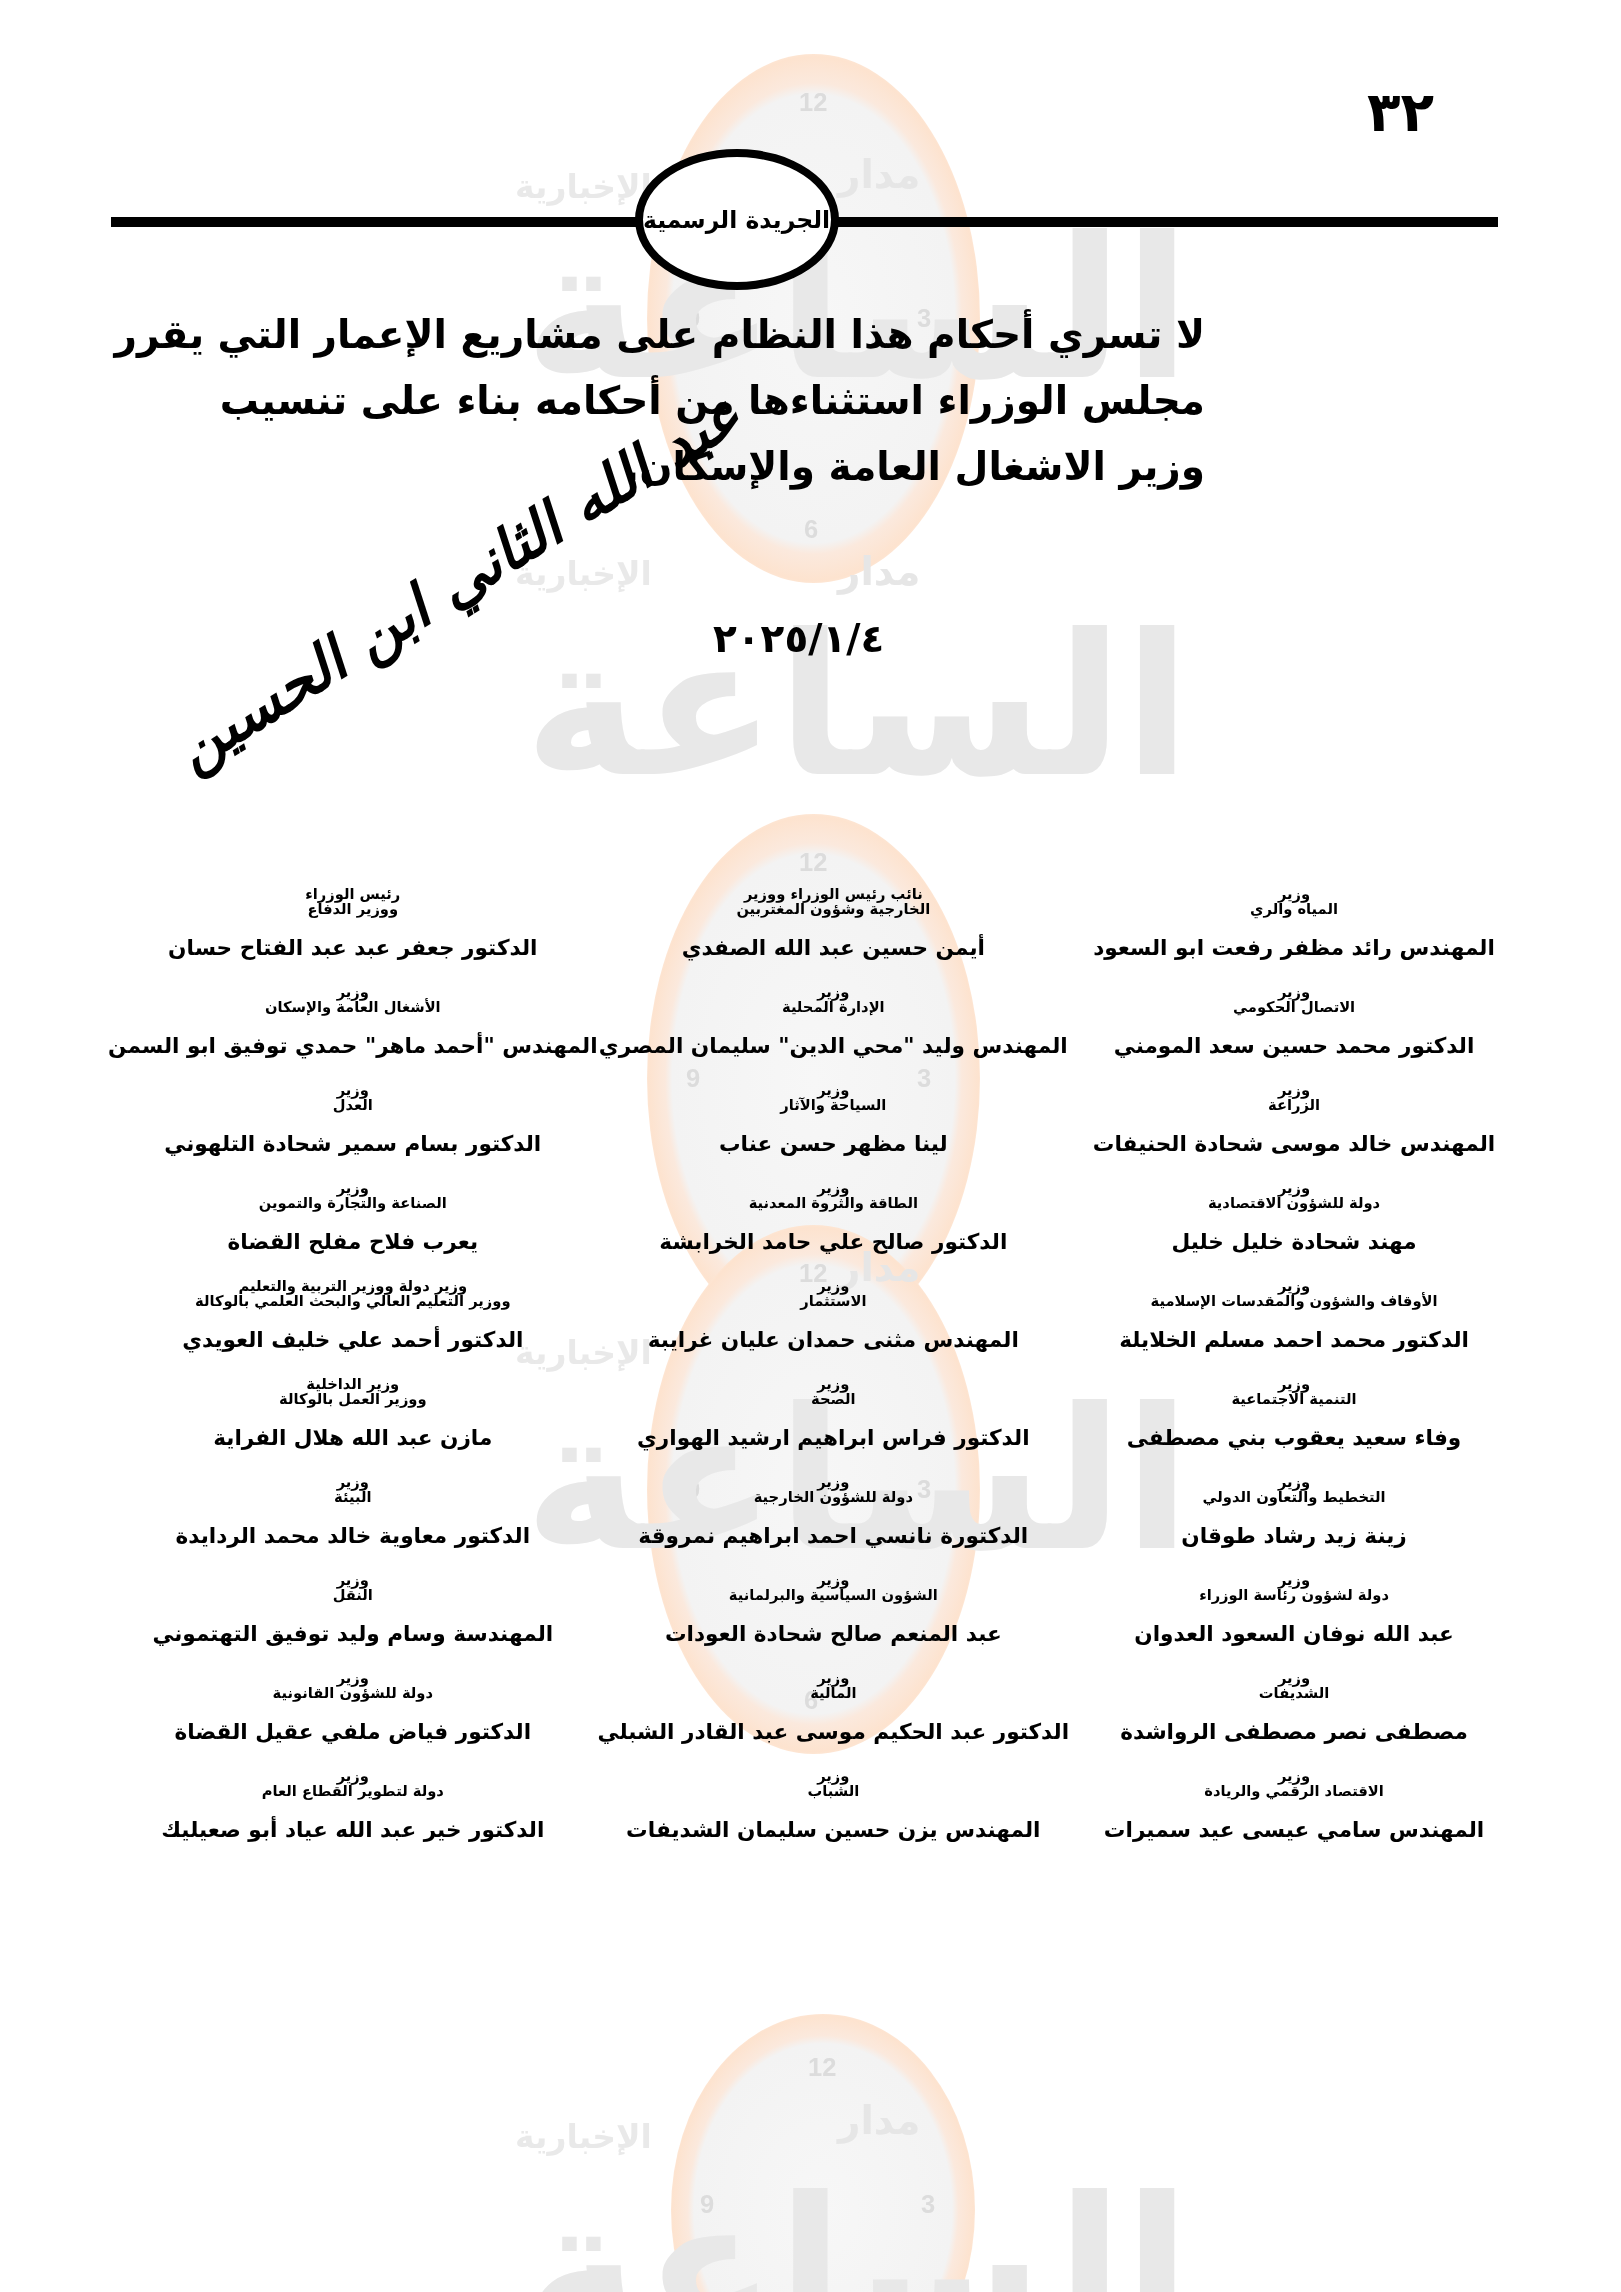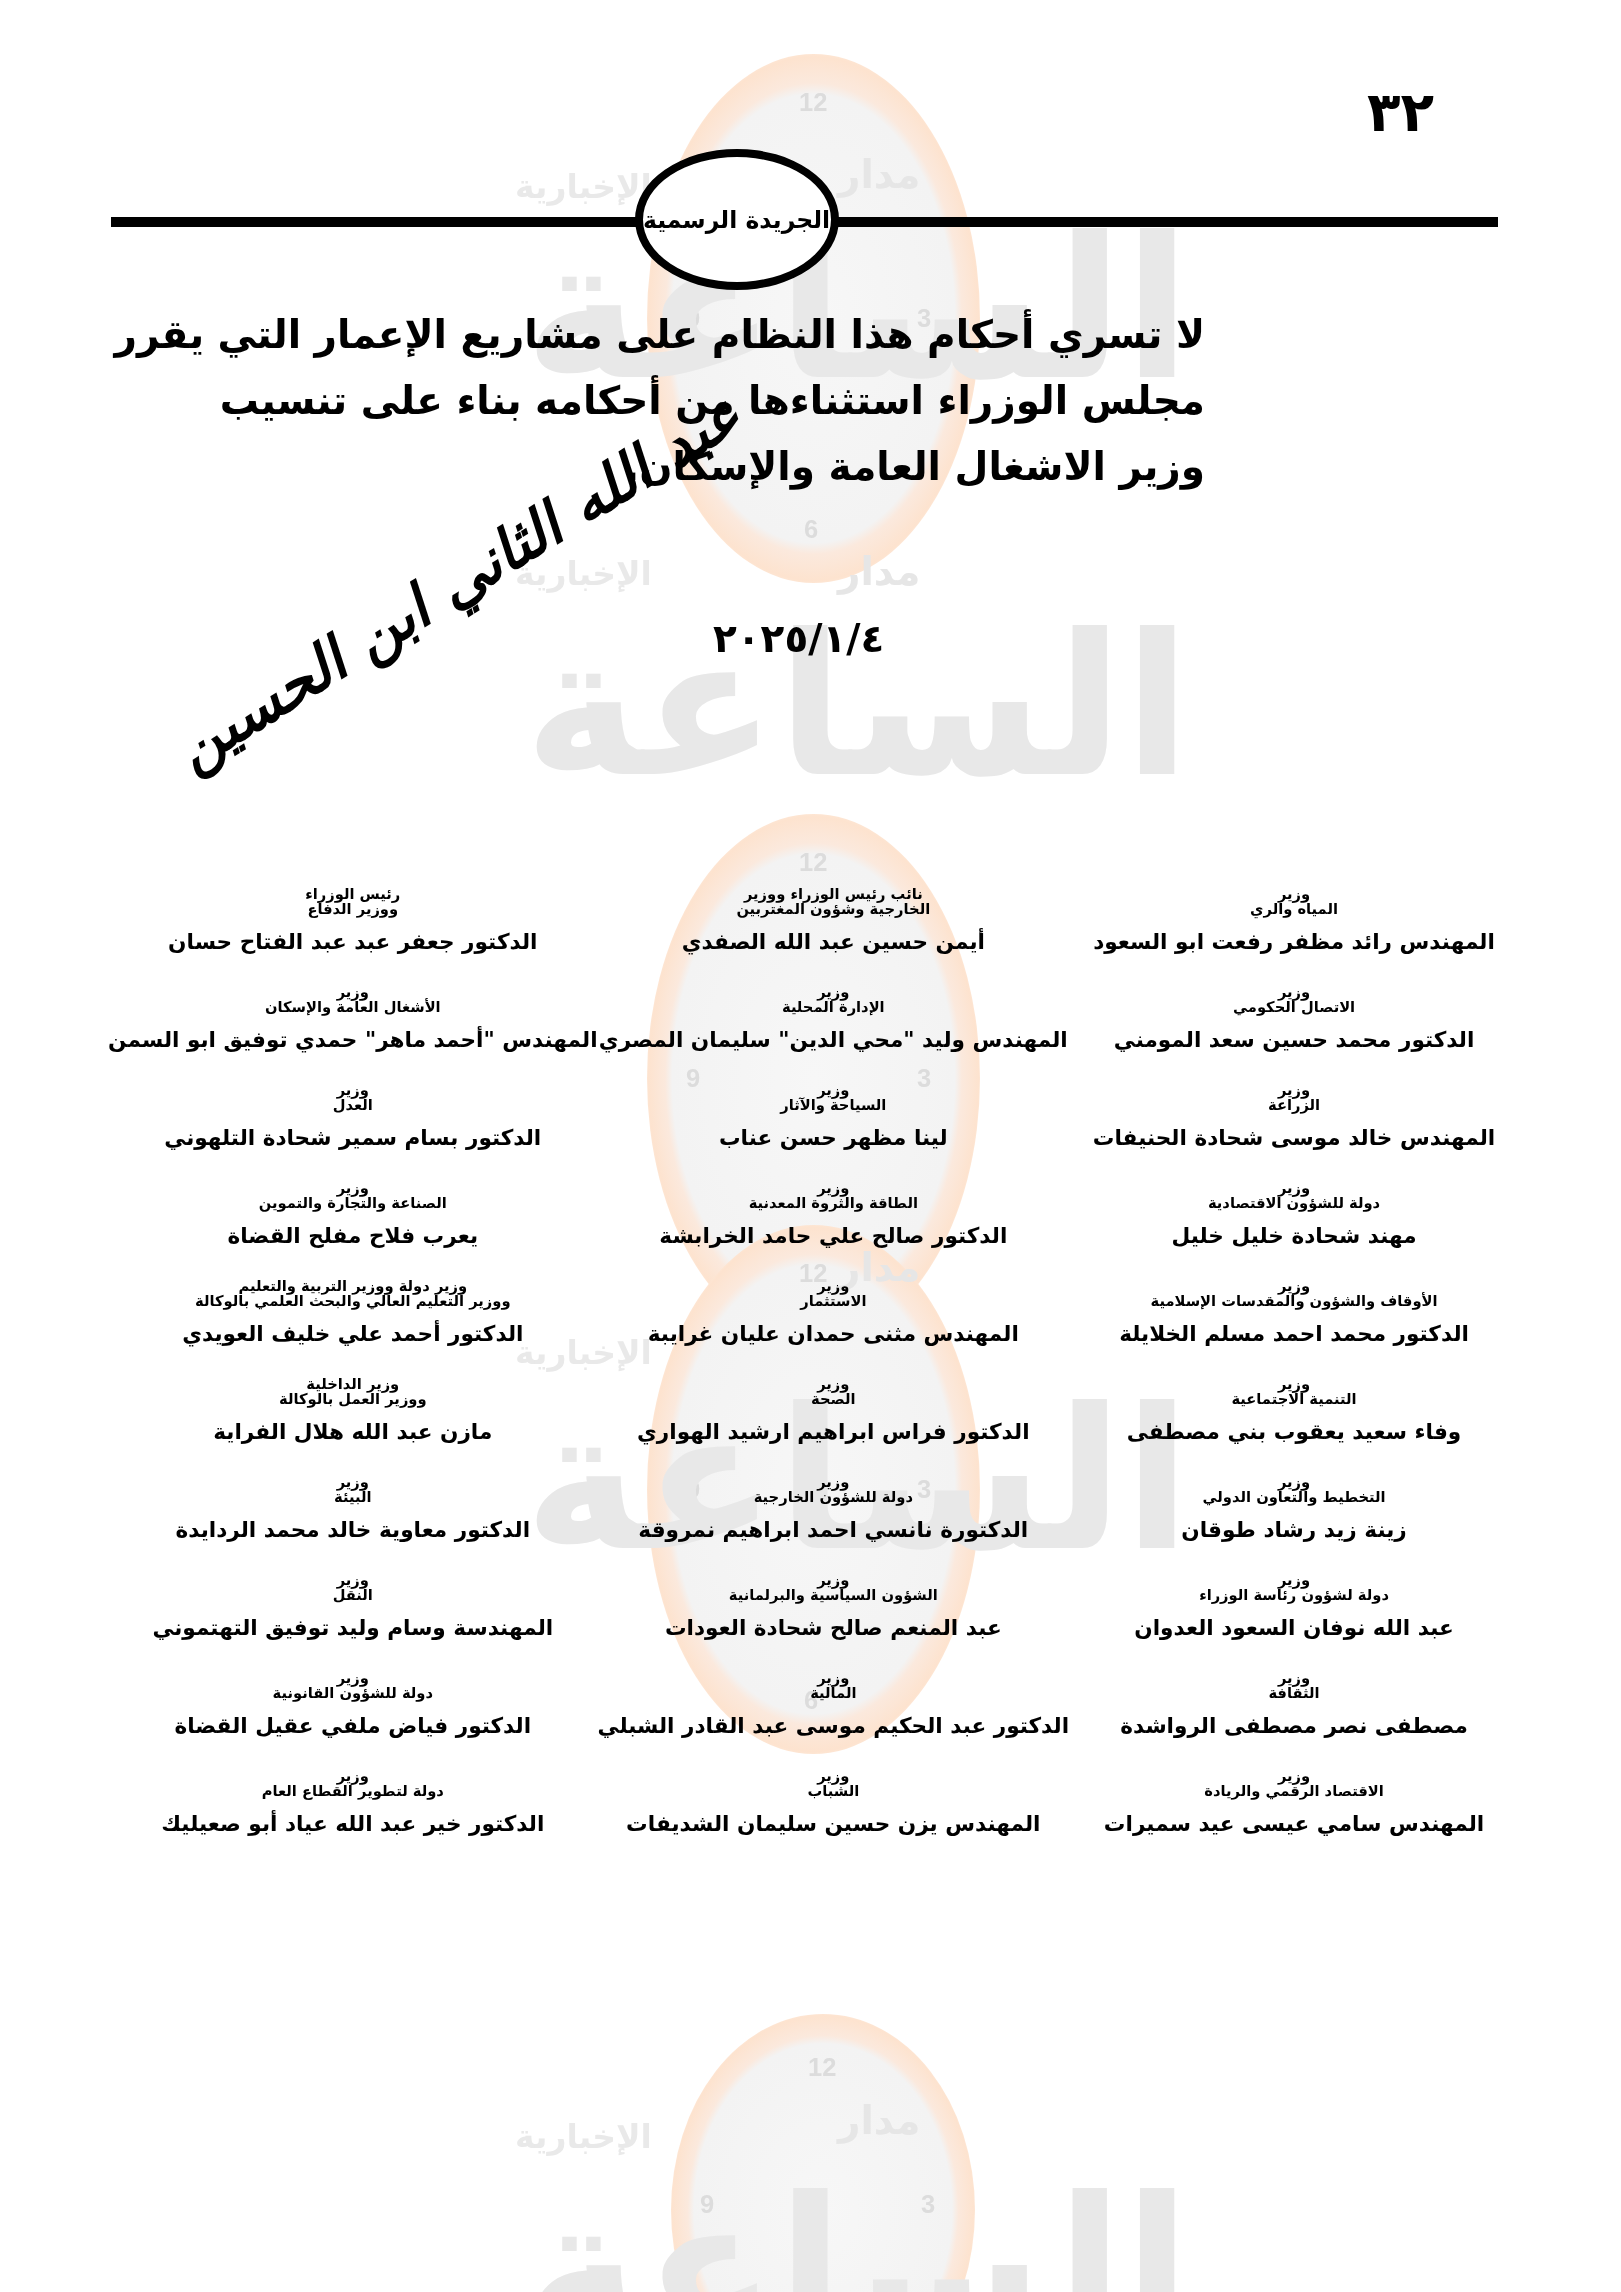--- a/index.html
+++ b/index.html
@@ -73,21 +73,21 @@
       row-gap: 0;
     }
     .minister {
       text-align: center; direction: rtl; height: 98px; display: flex; flex-direction: column;
       align-items: center; justify-content: flex-start;
     }
     .minister .title {
       font-size: 14.7px; font-weight: bold; line-height: 14.7px; white-space: nowrap;
     }
     .minister .name {
-      font-size: 21.6px; font-weight: bold; line-height: 27.4px; white-space: nowrap; margin-top: 12px;
+      font-size: 21.6px; font-weight: bold; line-height: 27.4px; white-space: nowrap; margin-top: 18px;
     }
   </style>
 </head>
 <body>
 
 <div class="wm">
 
   <div class="wm-clock" style="left:647px;top:54px;width:333px;height:529px;">
     <span class="num" style="left:152px;top:34px;">12</span>
     <span class="num" style="left:39px;top:250px;">9</span>
@@ -268,21 +268,21 @@
       <div class="name">عبد المنعم صالح شحادة العودات</div>
     </div>
   <div class="minister">
       <div class="title">وزير</div>
       <div class="title">النقل</div>
       <div class="name">المهندسة وسام وليد توفيق التهتموني</div>
     </div>
 
   <div class="minister">
       <div class="title">وزير</div>
-      <div class="title">الثقافة</div>
+      <div class="title">الشديفات</div>
       <div class="name">مصطفى نصر مصطفى الرواشدة</div>
     </div>
   <div class="minister">
       <div class="title">وزير</div>
       <div class="title">المالية</div>
       <div class="name">الدكتور عبد الحكيم موسى عبد القادر الشبلي</div>
     </div>
   <div class="minister">
       <div class="title">وزير</div>
       <div class="title">دولة للشؤون القانونية</div>

